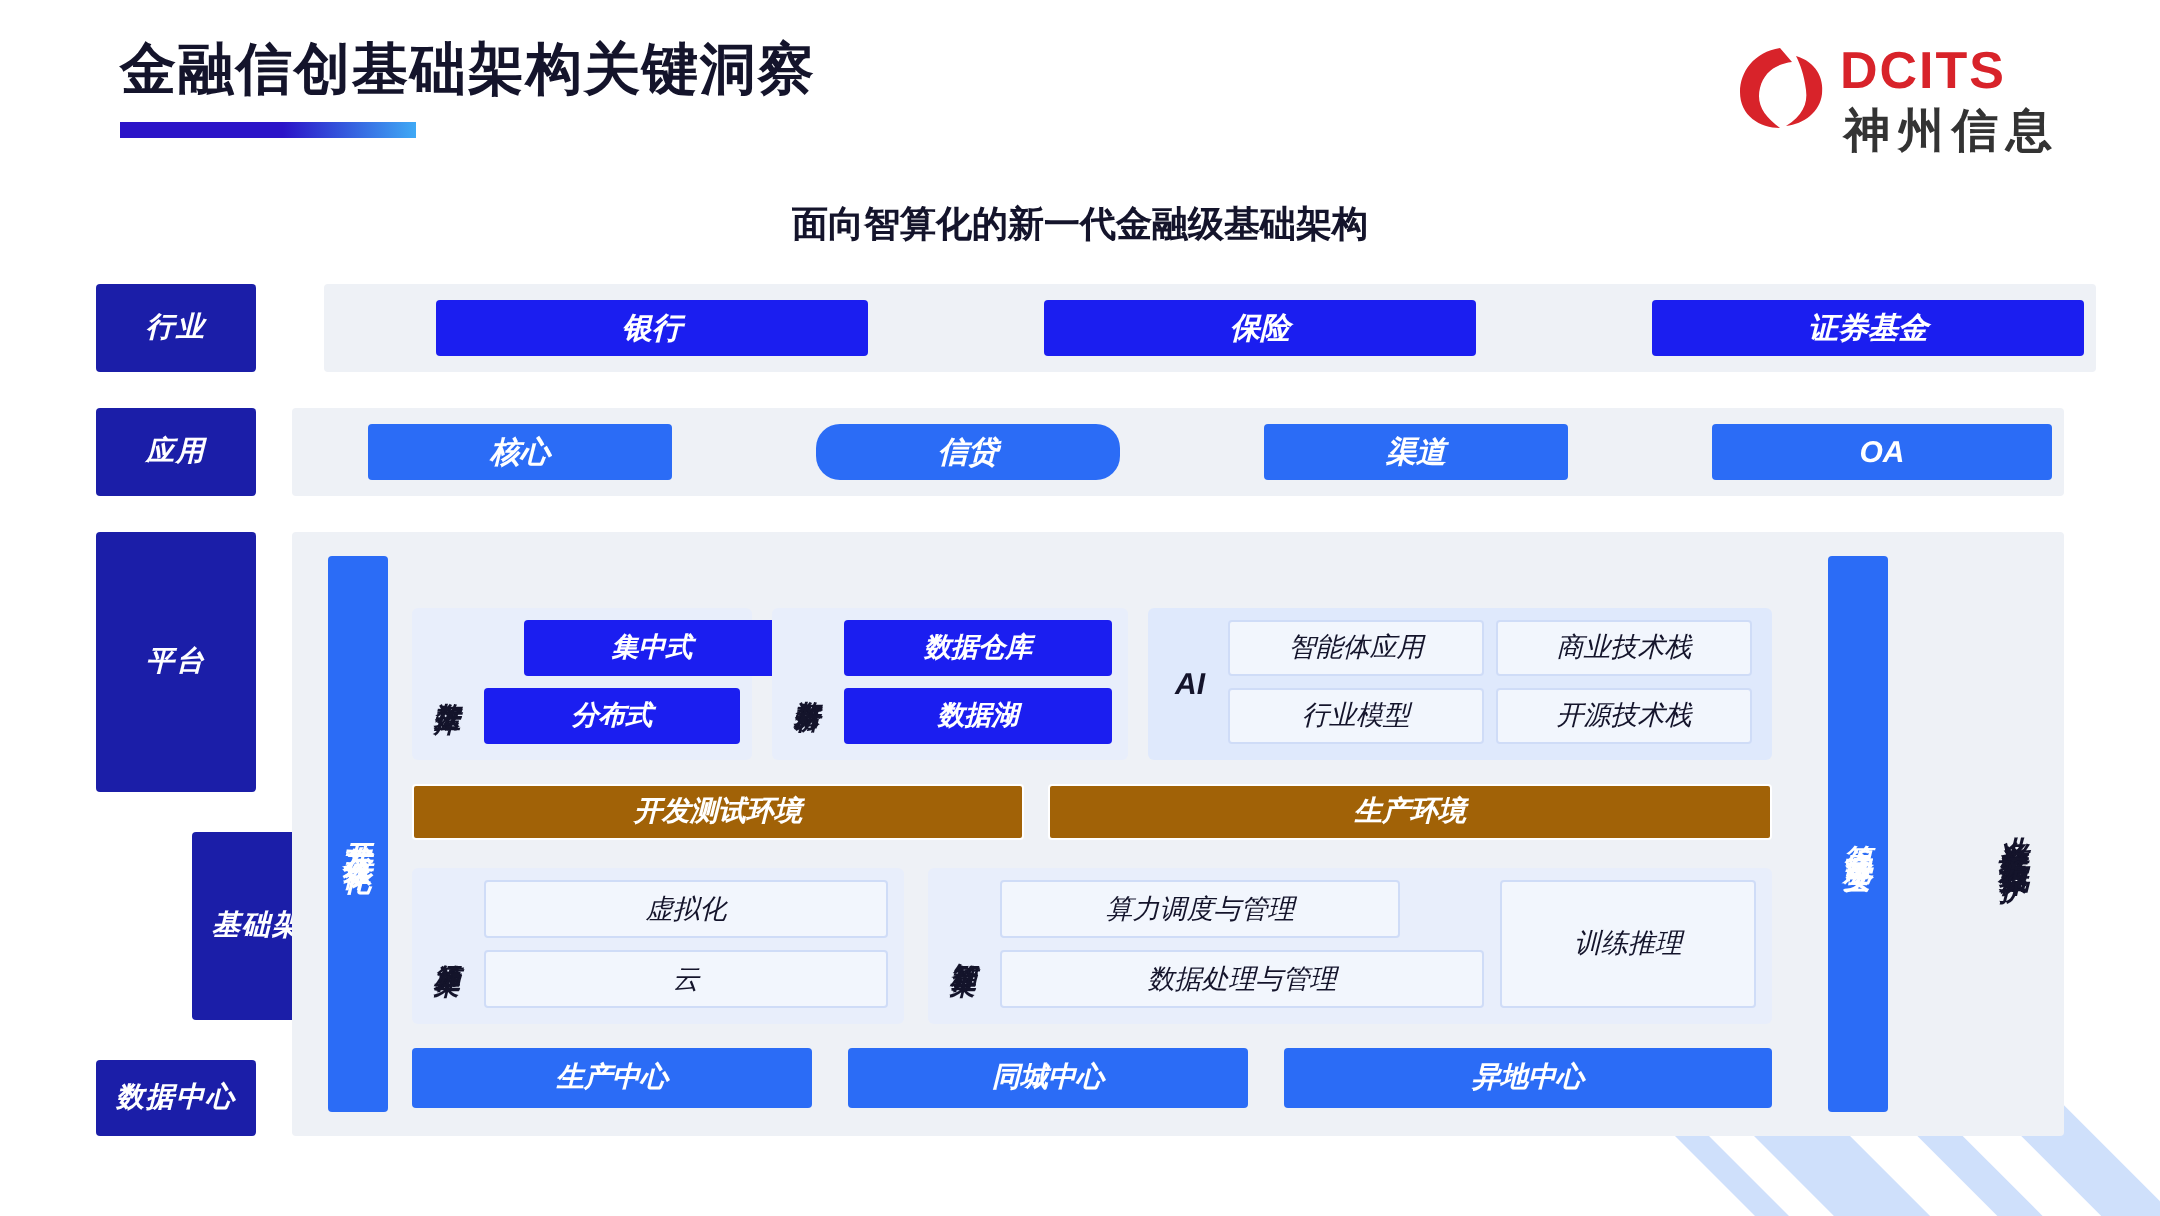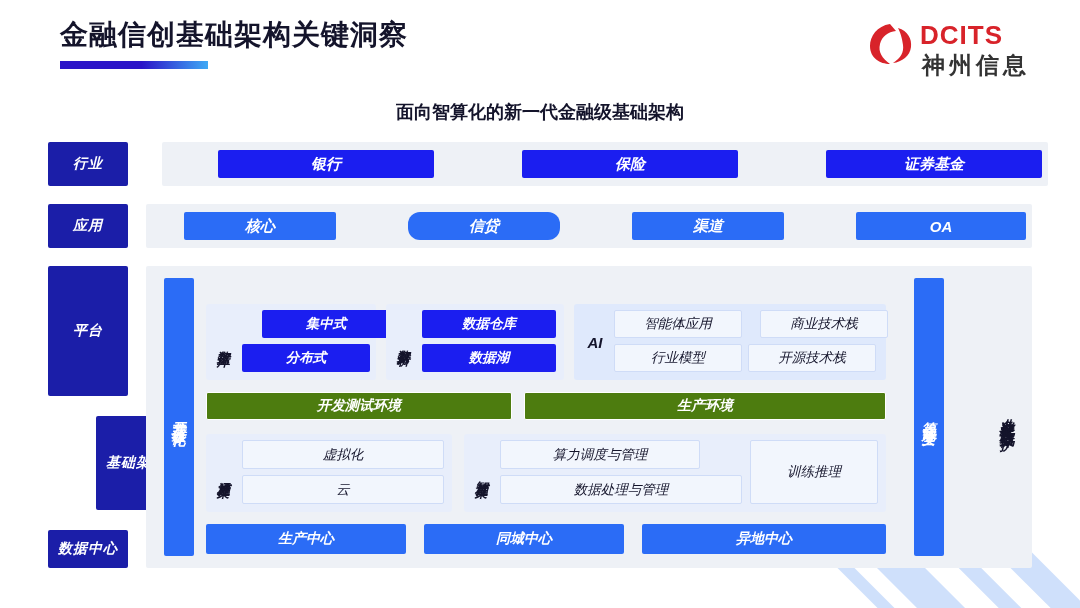--- a/index.html
+++ b/index.html
@@ -115,21 +115,21 @@
   .cell-light {
     position:absolute; background:#f2f6fd; color:#14142b; font-size:13.5px;
     display:flex; align-items:center; justify-content:center; border-radius:2px;
     border:1px solid #cfdcf7;
   }
   .cell-blue {
     position:absolute; background:#2b6cf6; color:#fff; font-size:14px; font-weight:bold;
     display:flex; align-items:center; justify-content:center; border-radius:2px;
   }
   .cell-blue-outline {
-    position:absolute; background:#4d7c0f; color:#fff; font-size:14px; font-weight:bold;
+    position:absolute; background:#a16207; color:#fff; font-size:14px; font-weight:bold;
     display:flex; align-items:center; justify-content:center; border-radius:2px;
     border:1px solid #ffffff;
   }
   .ai-label {
     position:absolute; color:#14142b; font-weight:bold; font-size:15px;
     display:flex; align-items:center; justify-content:center;
   }
 </style>
 </head>
 <body>
@@ -200,21 +200,21 @@
 
         <div class="panel" style="left:240px; top:38px; width:178px; height:76px;">
           <div class="vtag" style="left:4px; top:6px; width:26px; height:64px;">数据分析</div>
           <div class="cell" style="left:36px; top:6px; width:134px; height:28px;">数据仓库</div>
           <div class="cell" style="left:36px; top:40px; width:134px; height:28px;">数据湖</div>
         </div>
 
         <div class="panel" style="left:428px; top:38px; width:312px; height:76px; background:#dfe9fc;">
           <div class="ai-label" style="left:6px; top:6px; width:30px; height:64px;">AI</div>
           <div class="cell-light" style="left:40px; top:6px; width:128px; height:28px;">智能体应用</div>
-          <div class="cell-light" style="left:174px; top:6px; width:128px; height:28px;margin-left:12px;">商业技术栈</div>
+          <div class="cell-light" style="left:174px; top:6px; width:128px; height:28px;">商业技术栈</div>
           <div class="cell-light" style="left:40px; top:40px; width:128px; height:28px;">行业模型</div>
           <div class="cell-light" style="left:174px; top:40px; width:128px; height:28px;">开源技术栈</div>
         </div>
 
         <div class="cell-blue-outline" style="left:60px; top:126px; width:306px; height:28px;">开发测试环境</div>
         <div class="cell-blue-outline" style="left:378px; top:126px; width:362px; height:28px;">生产环境</div>
 
         <div class="panel" style="left:60px; top:168px; width:246px; height:78px;">
           <div class="vtag" style="left:4px; top:6px; width:26px; height:66px; line-height:1.05;">通算框架</div>
           <div class="cell-light" style="left:36px; top:6px; width:202px; height:29px;">虚拟化</div>

